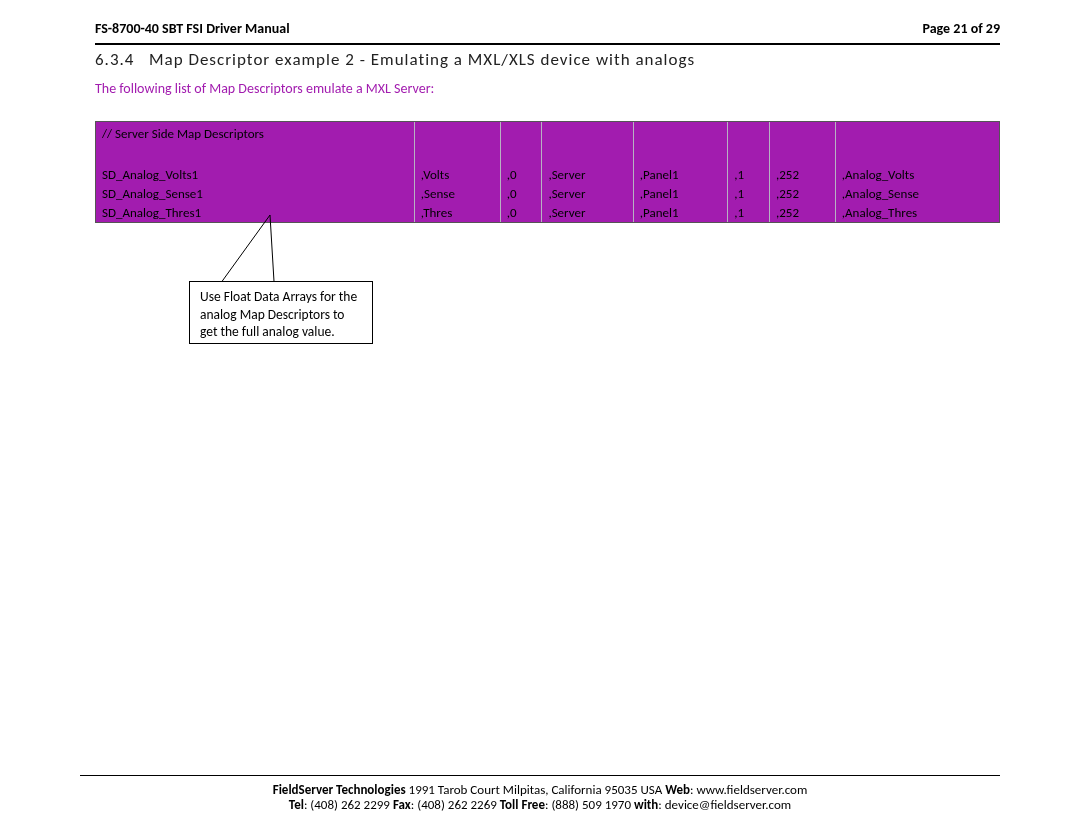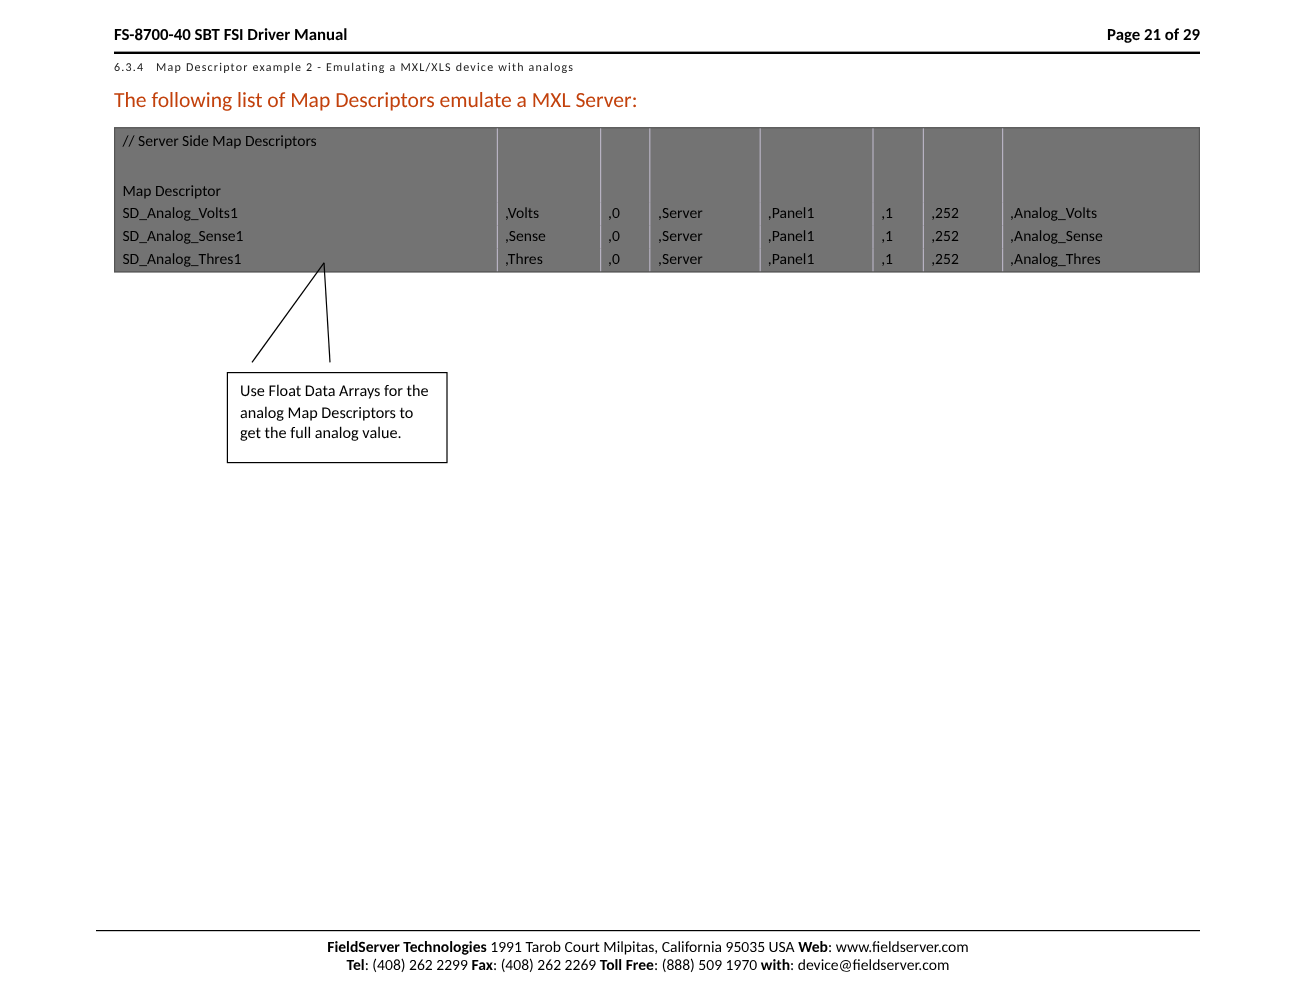--- a/index.html
+++ b/index.html
@@ -20,33 +20,33 @@
     display: flex;
     justify-content: space-between;
     font-size: 14px;
     font-weight: bold;
     color: #000;
     padding-bottom: 6px;
     border-bottom: 2px solid #000;
     margin-bottom: 4px;
   }
   .section-heading {
-    font-size: 10px;
+    font-size: 17px;
     letter-spacing: 1px;
     color: #222;
     margin-bottom: 10px;
   }
   .lead {
-    font-size: 18px;
-    color: #c2410c;
-    margin-bottom: 12px;
+    font-size: 14px;
+    color: #a21caf;
+    margin-bottom: 24px;
   }
   .table-wrap {
     border: 1px solid #555;
-    background: #737373;
+    background: #a21caf;
     font-size: 13px;
     color: #000;
     position: relative;
   }
   table {
     border-collapse: collapse;
     width: 100%;
   }
   td {
     border-right: 1px solid #b7b2c2;
@@ -62,24 +62,24 @@
   .spacer-row td { height: 16px; }
   .label-row td { padding-top: 2px; padding-bottom: 2px; }
 
   .callout-area {
     position: relative;
     height: 200px;
   }
   .callout-box {
     position: absolute;
     left: 94px;
-    top: 83px;
+    top: 58px;
     width: 162px;
     border: 1px solid #000;
-    padding: 6px 10px 15px 10px;
+    padding: 6px 10px 2px 10px;
     font-size: 13.5px;
     line-height: 1.3;
     background: #fff;
   }
   svg.lines {
     position: absolute;
     left: 0;
     top: 0;
     overflow: visible;
     pointer-events: none;
@@ -130,30 +130,20 @@
       <tr class="spacer-row">
             <td></td>
             <td></td>
             <td></td>
             <td></td>
             <td></td>
             <td></td>
             <td></td>
             <td></td>
           </tr>
-      <tr class="label-row">
-        <td>Map Descriptor</td>
-        <td></td>
-            <td></td>
-            <td></td>
-            <td></td>
-            <td></td>
-            <td></td>
-            <td></td>
-      </tr>
       <tr>
         <td>SD_Analog_Volts1</td>
         <td>,Volts</td>
         <td>,0</td>
         <td>,Server</td>
         <td>,Panel1</td>
         <td>,1</td>
         <td>,252</td>
         <td>,Analog_Volts</td>
       </tr>

